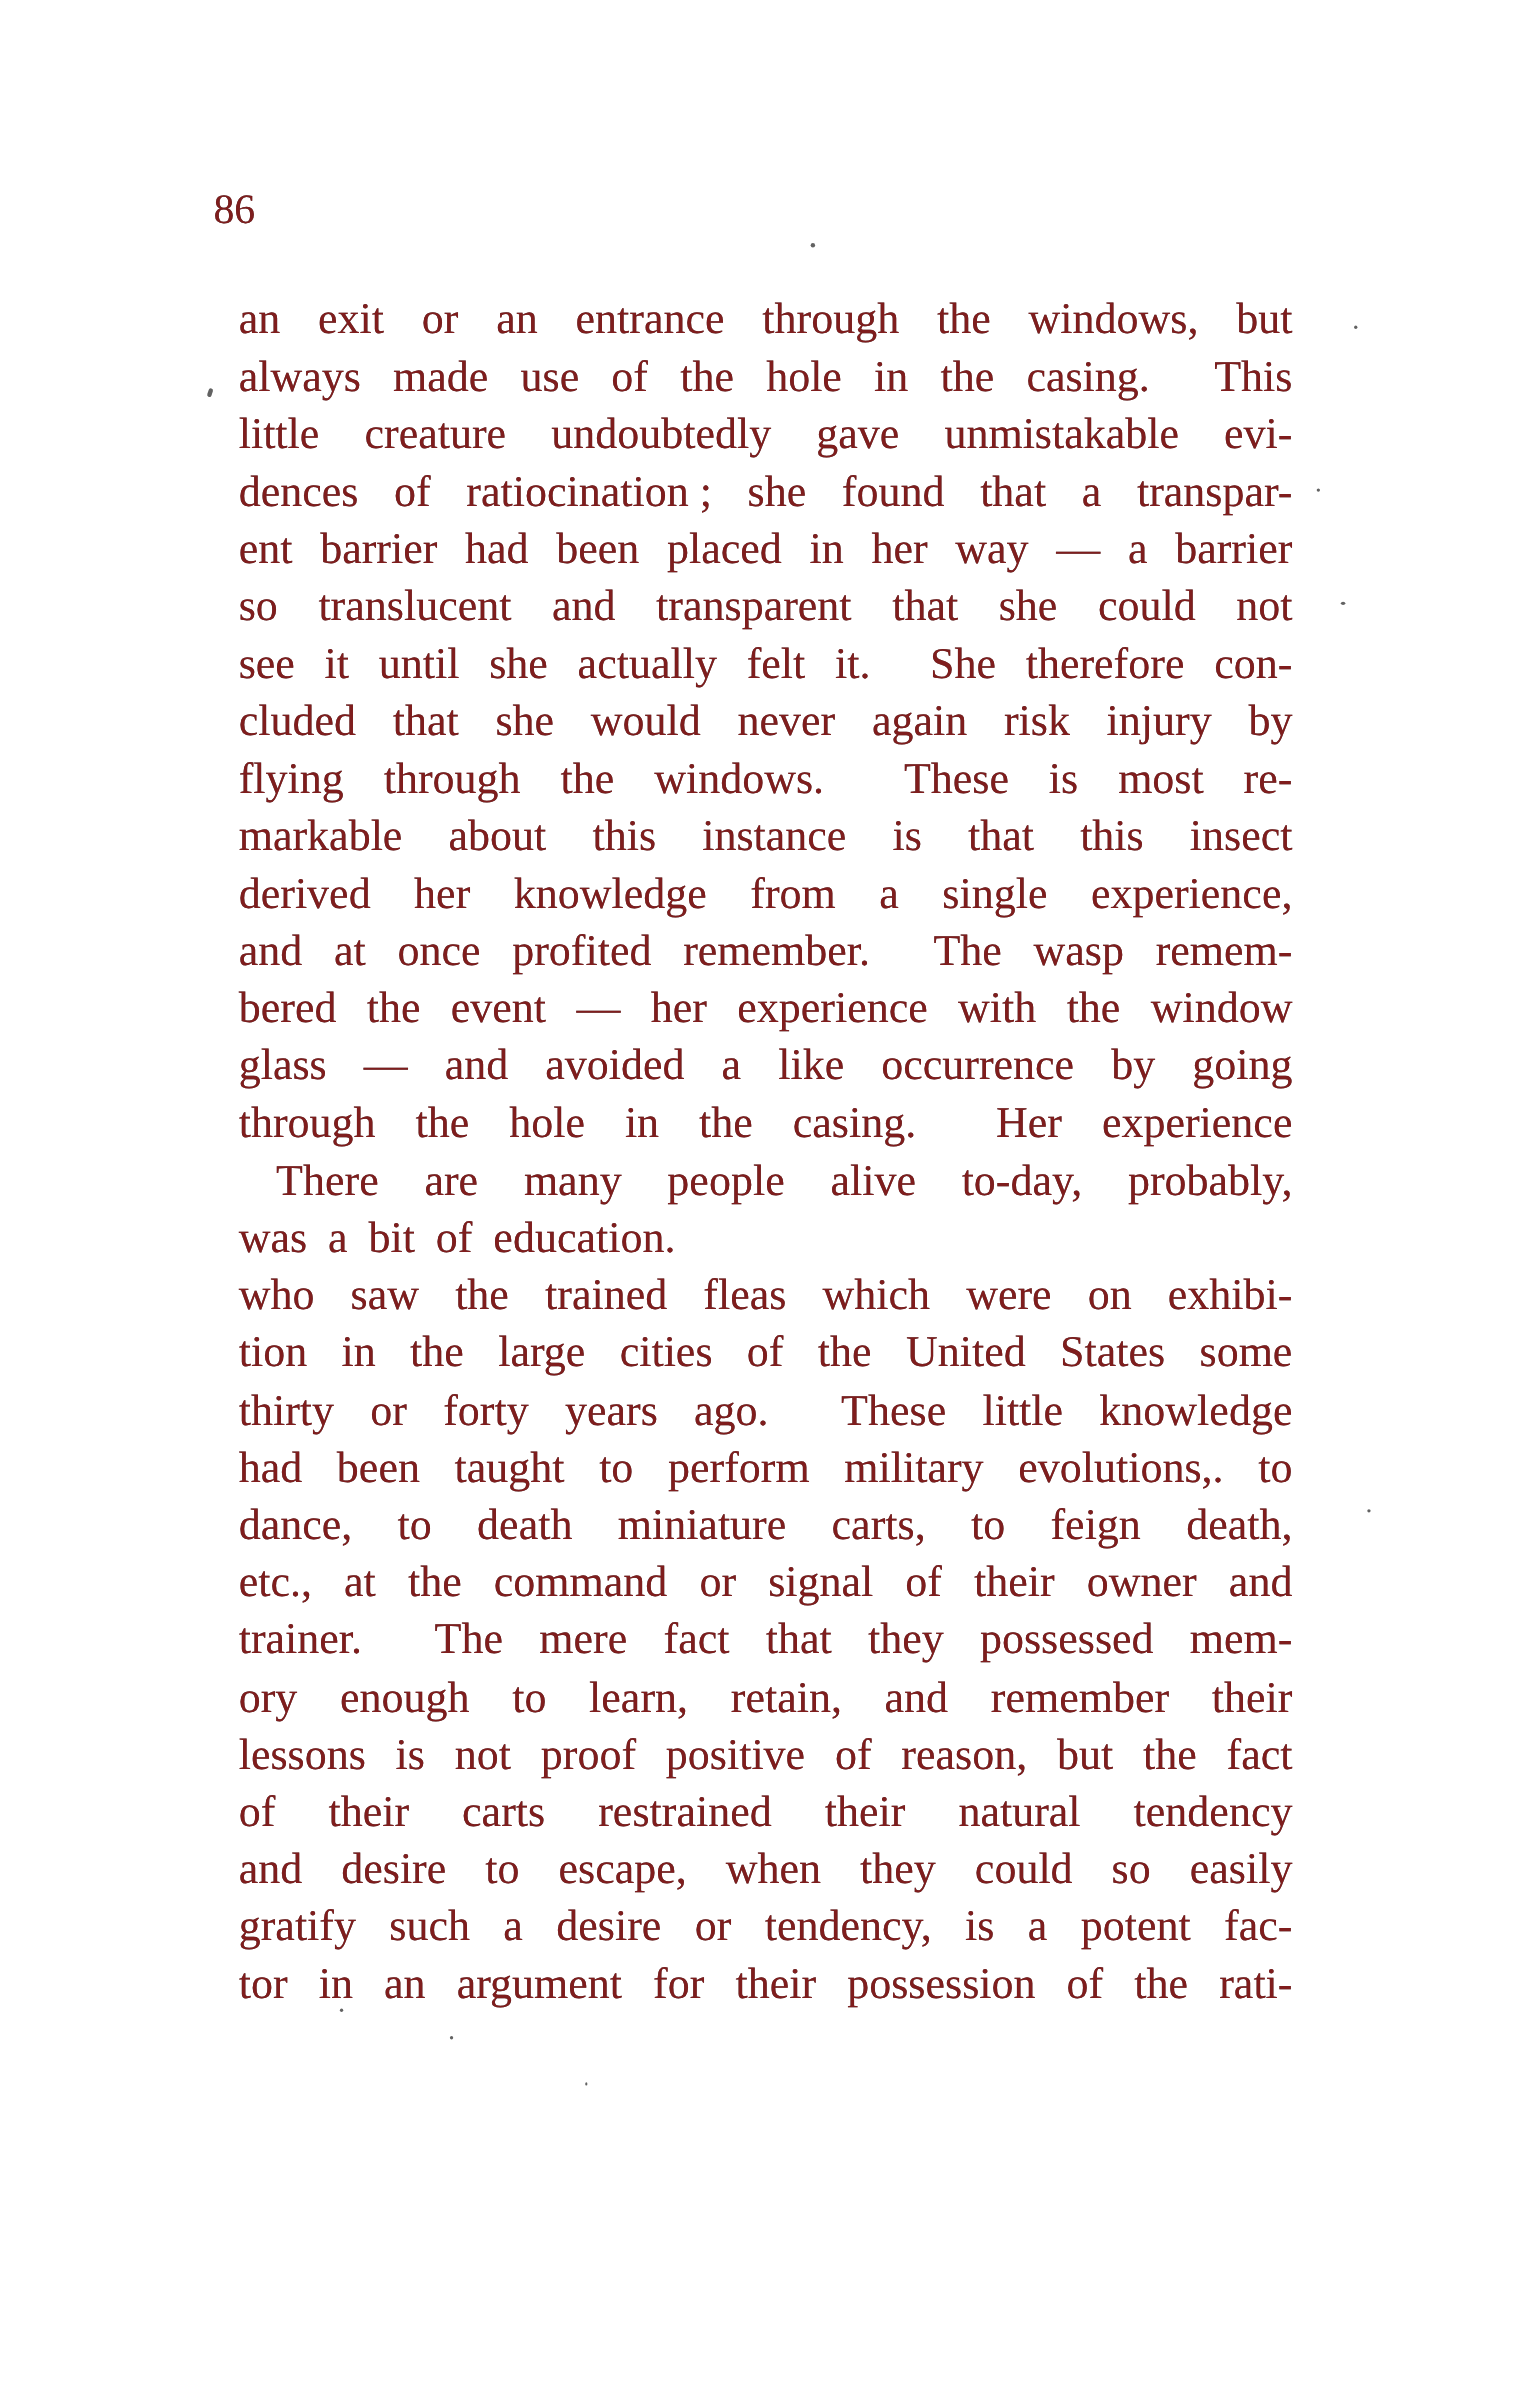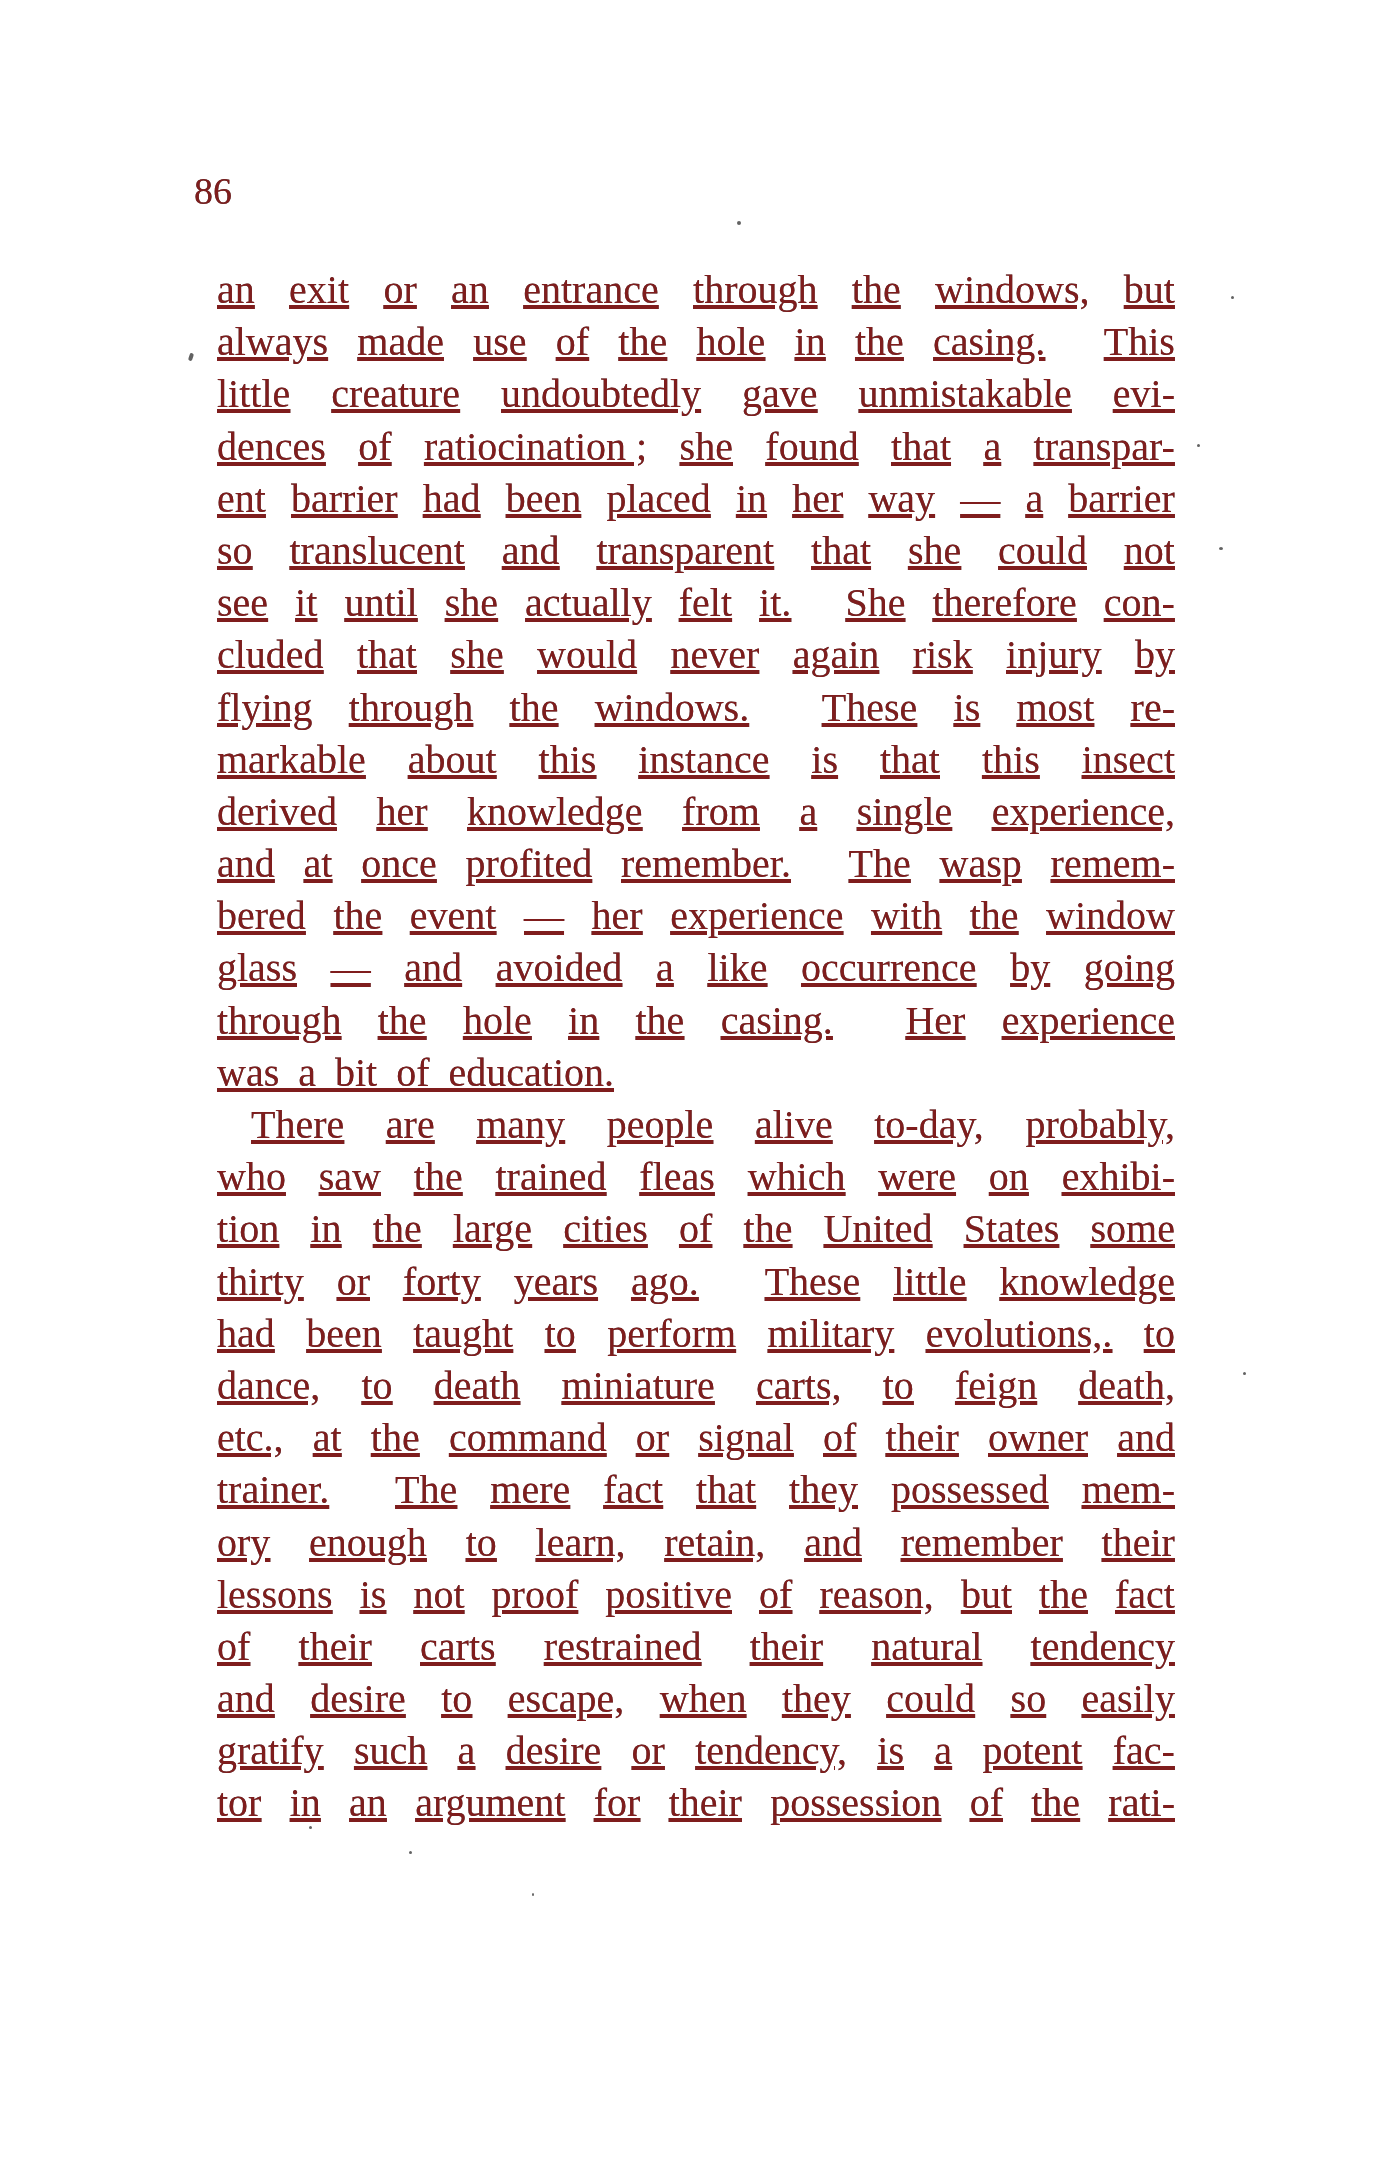--- a/index.html
+++ b/index.html
@@ -18,21 +18,21 @@
     text-shadow:0 0 .5px rgba(0,0,0,.7);
   }
   .running-title{
     position:absolute;left:217px;top:2px;width:958px;
     text-align:center;
     font-style:italic;
     font-size:36px;line-height:38px;
     letter-spacing:4px;word-spacing:16px;
     text-shadow:0 0 .5px rgba(0,0,0,.7);
   }
-  .text-block{position:absolute;left:217px;top:264px;width:958px;text-decoration:underline;}
+  .text-block{position:absolute;left:217px;top:264px;width:958px;}
   .line{
     display:flex;justify-content:space-between;align-items:baseline;
     height:52.2px;
     font-size:40px;line-height:52px;
     text-shadow:0 0 .6px rgba(0,0,0,.65);
   }
   .line span{white-space:pre;}
   .line.flush{display:block;word-spacing:9px;}
   .line.indent{padding-left:34px;}
   .speck{position:absolute;background:#2e2e2e;border-radius:50%;opacity:.75;}
@@ -203,30 +203,30 @@
         <span>through</span>
         <span>the</span>
         <span>hole</span>
         <span>in</span>
         <span>the</span>
         <span>casing.</span>
         <span></span>
         <span>Her</span>
         <span>experience</span>
       </div>
-      <div class="line flush">was a bit of education.</div>
       <div class="line indent">
         <span>There</span>
         <span>are</span>
         <span>many</span>
         <span>people</span>
         <span>alive</span>
         <span>to-day,</span>
         <span>probably,</span>
       </div>
+      <div class="line flush">was a bit of education.</div>
       <div class="line">
         <span>who</span>
         <span>saw</span>
         <span>the</span>
         <span>trained</span>
         <span>fleas</span>
         <span>which</span>
         <span>were</span>
         <span>on</span>
         <span>exhibi-</span>

